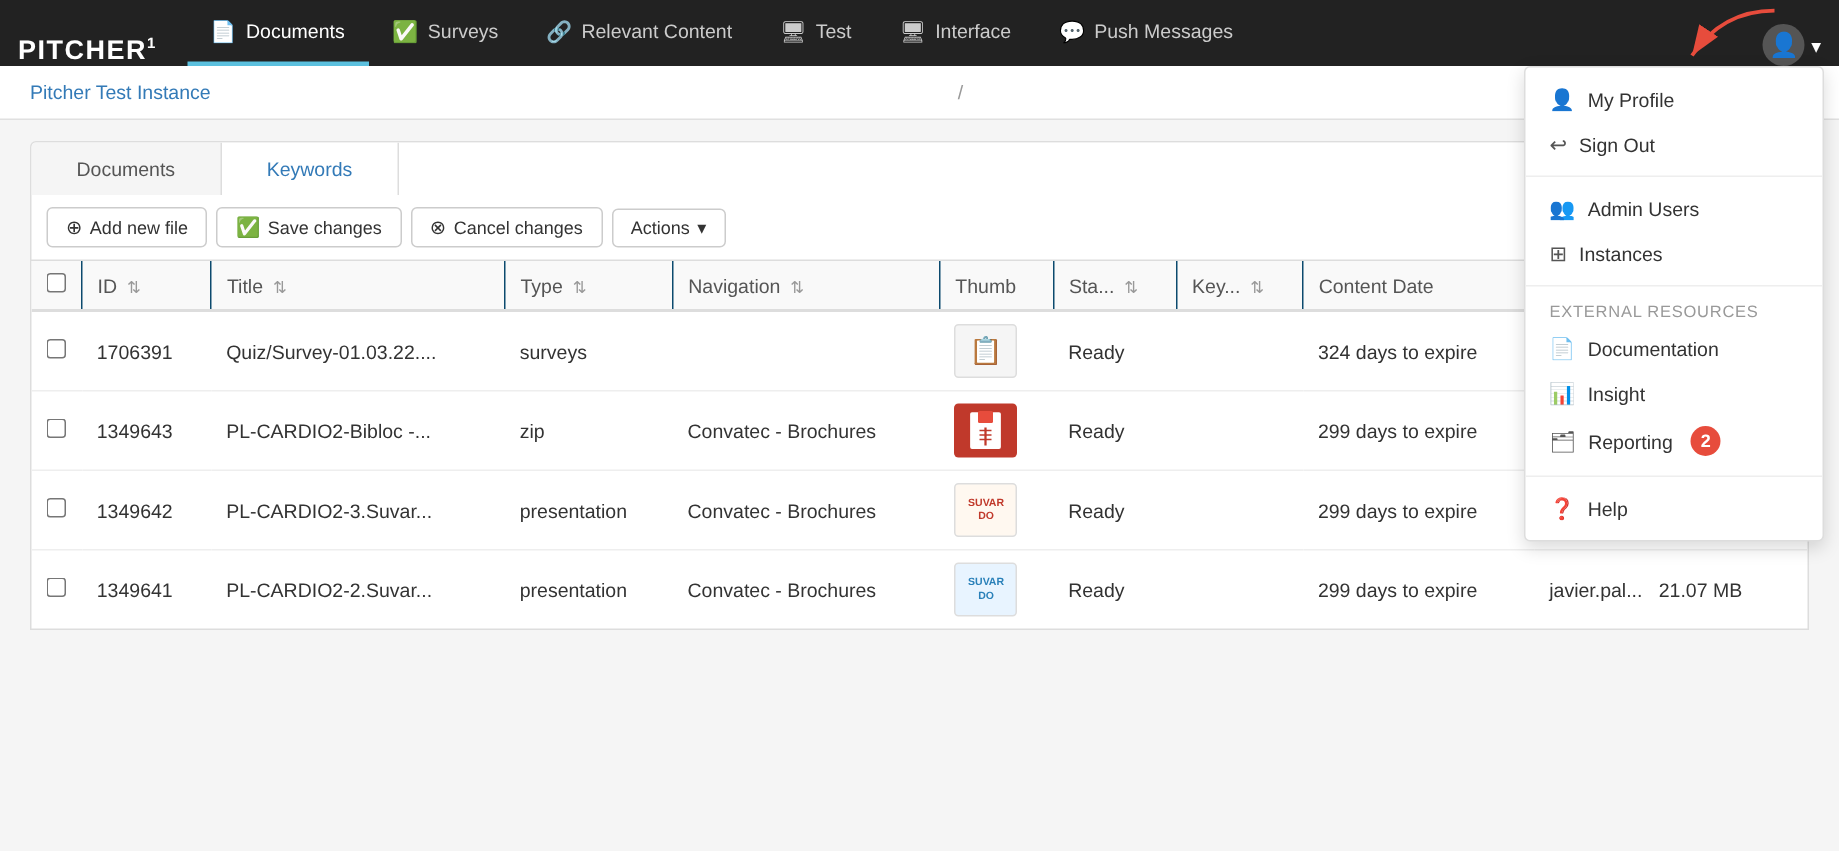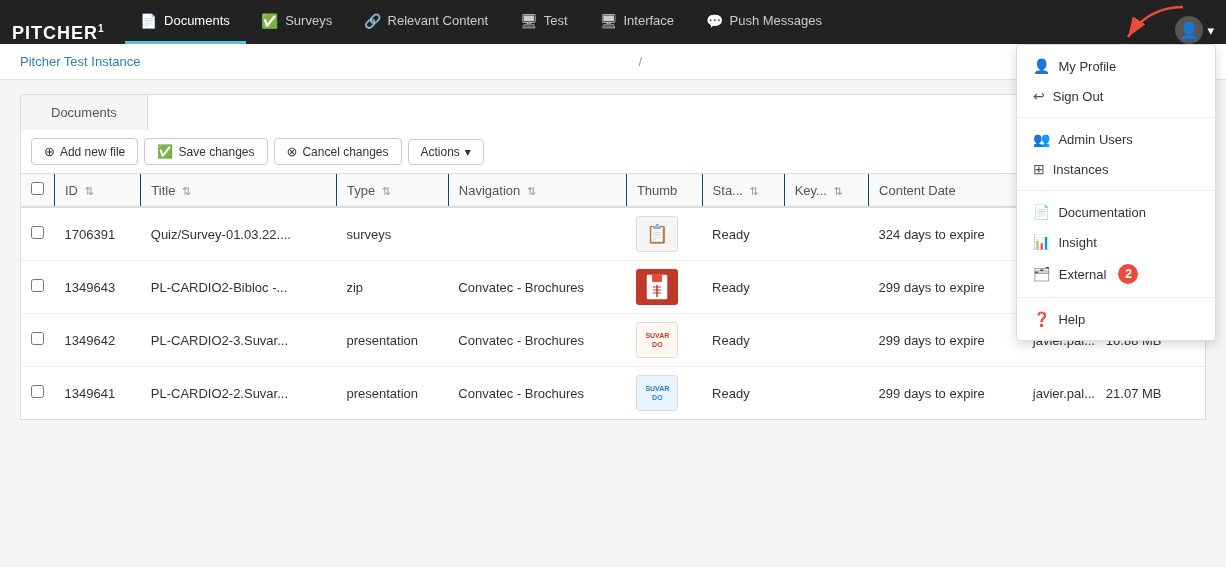--- a/index.html
+++ b/index.html
@@ -324,31 +324,32 @@
         <span class="dropdown-item-icon">👥</span>
         <span>Admin Users</span>
       </div>
       <div class="dropdown-item">
         <span class="dropdown-item-icon">⊞</span>
         <span>Instances</span>
       </div>
     </div>
 
     <div class="dropdown-section">
+      <div class="dropdown-label">External Resources</div>
       <div class="dropdown-item">
         <span class="dropdown-item-icon">📄</span>
         <span>Documentation</span>
       </div>
       <div class="dropdown-item">
         <span class="dropdown-item-icon">📊</span>
         <span>Insight</span>
       </div>
       <div class="dropdown-item">
         <span class="dropdown-item-icon">🗂</span>
-        <span>External</span>
+        <span>Reporting</span>
         <span class="badge-circle">2</span>
       </div>
     </div>
 
     <div class="dropdown-section">
       <div class="dropdown-item">
         <span class="dropdown-item-icon">❓</span>
         <span>Help</span>
       </div>
     </div>
@@ -359,20 +360,23 @@
   <span class="breadcrumb-link">Pitcher Test Instance</span>
   <span class="breadcrumb-sep">/</span>
   <span class="breadcrumb-current">Documents</span>
 </div>
 
 <div class="main">
 
   <div class="tab-strip">
     <div class="tab">
       <span>Documents</span>
+    </div>
+    <div class="tab active">
+      <span>Keywords</span>
     </div>
     <div class="tab-spacer"></div>
   </div>
 
   <div class="toolbar">
     <button class="btn">
       <span class="btn-icon">⊕</span>
       <span>Add new file</span>
     </button>
     <button class="btn">

